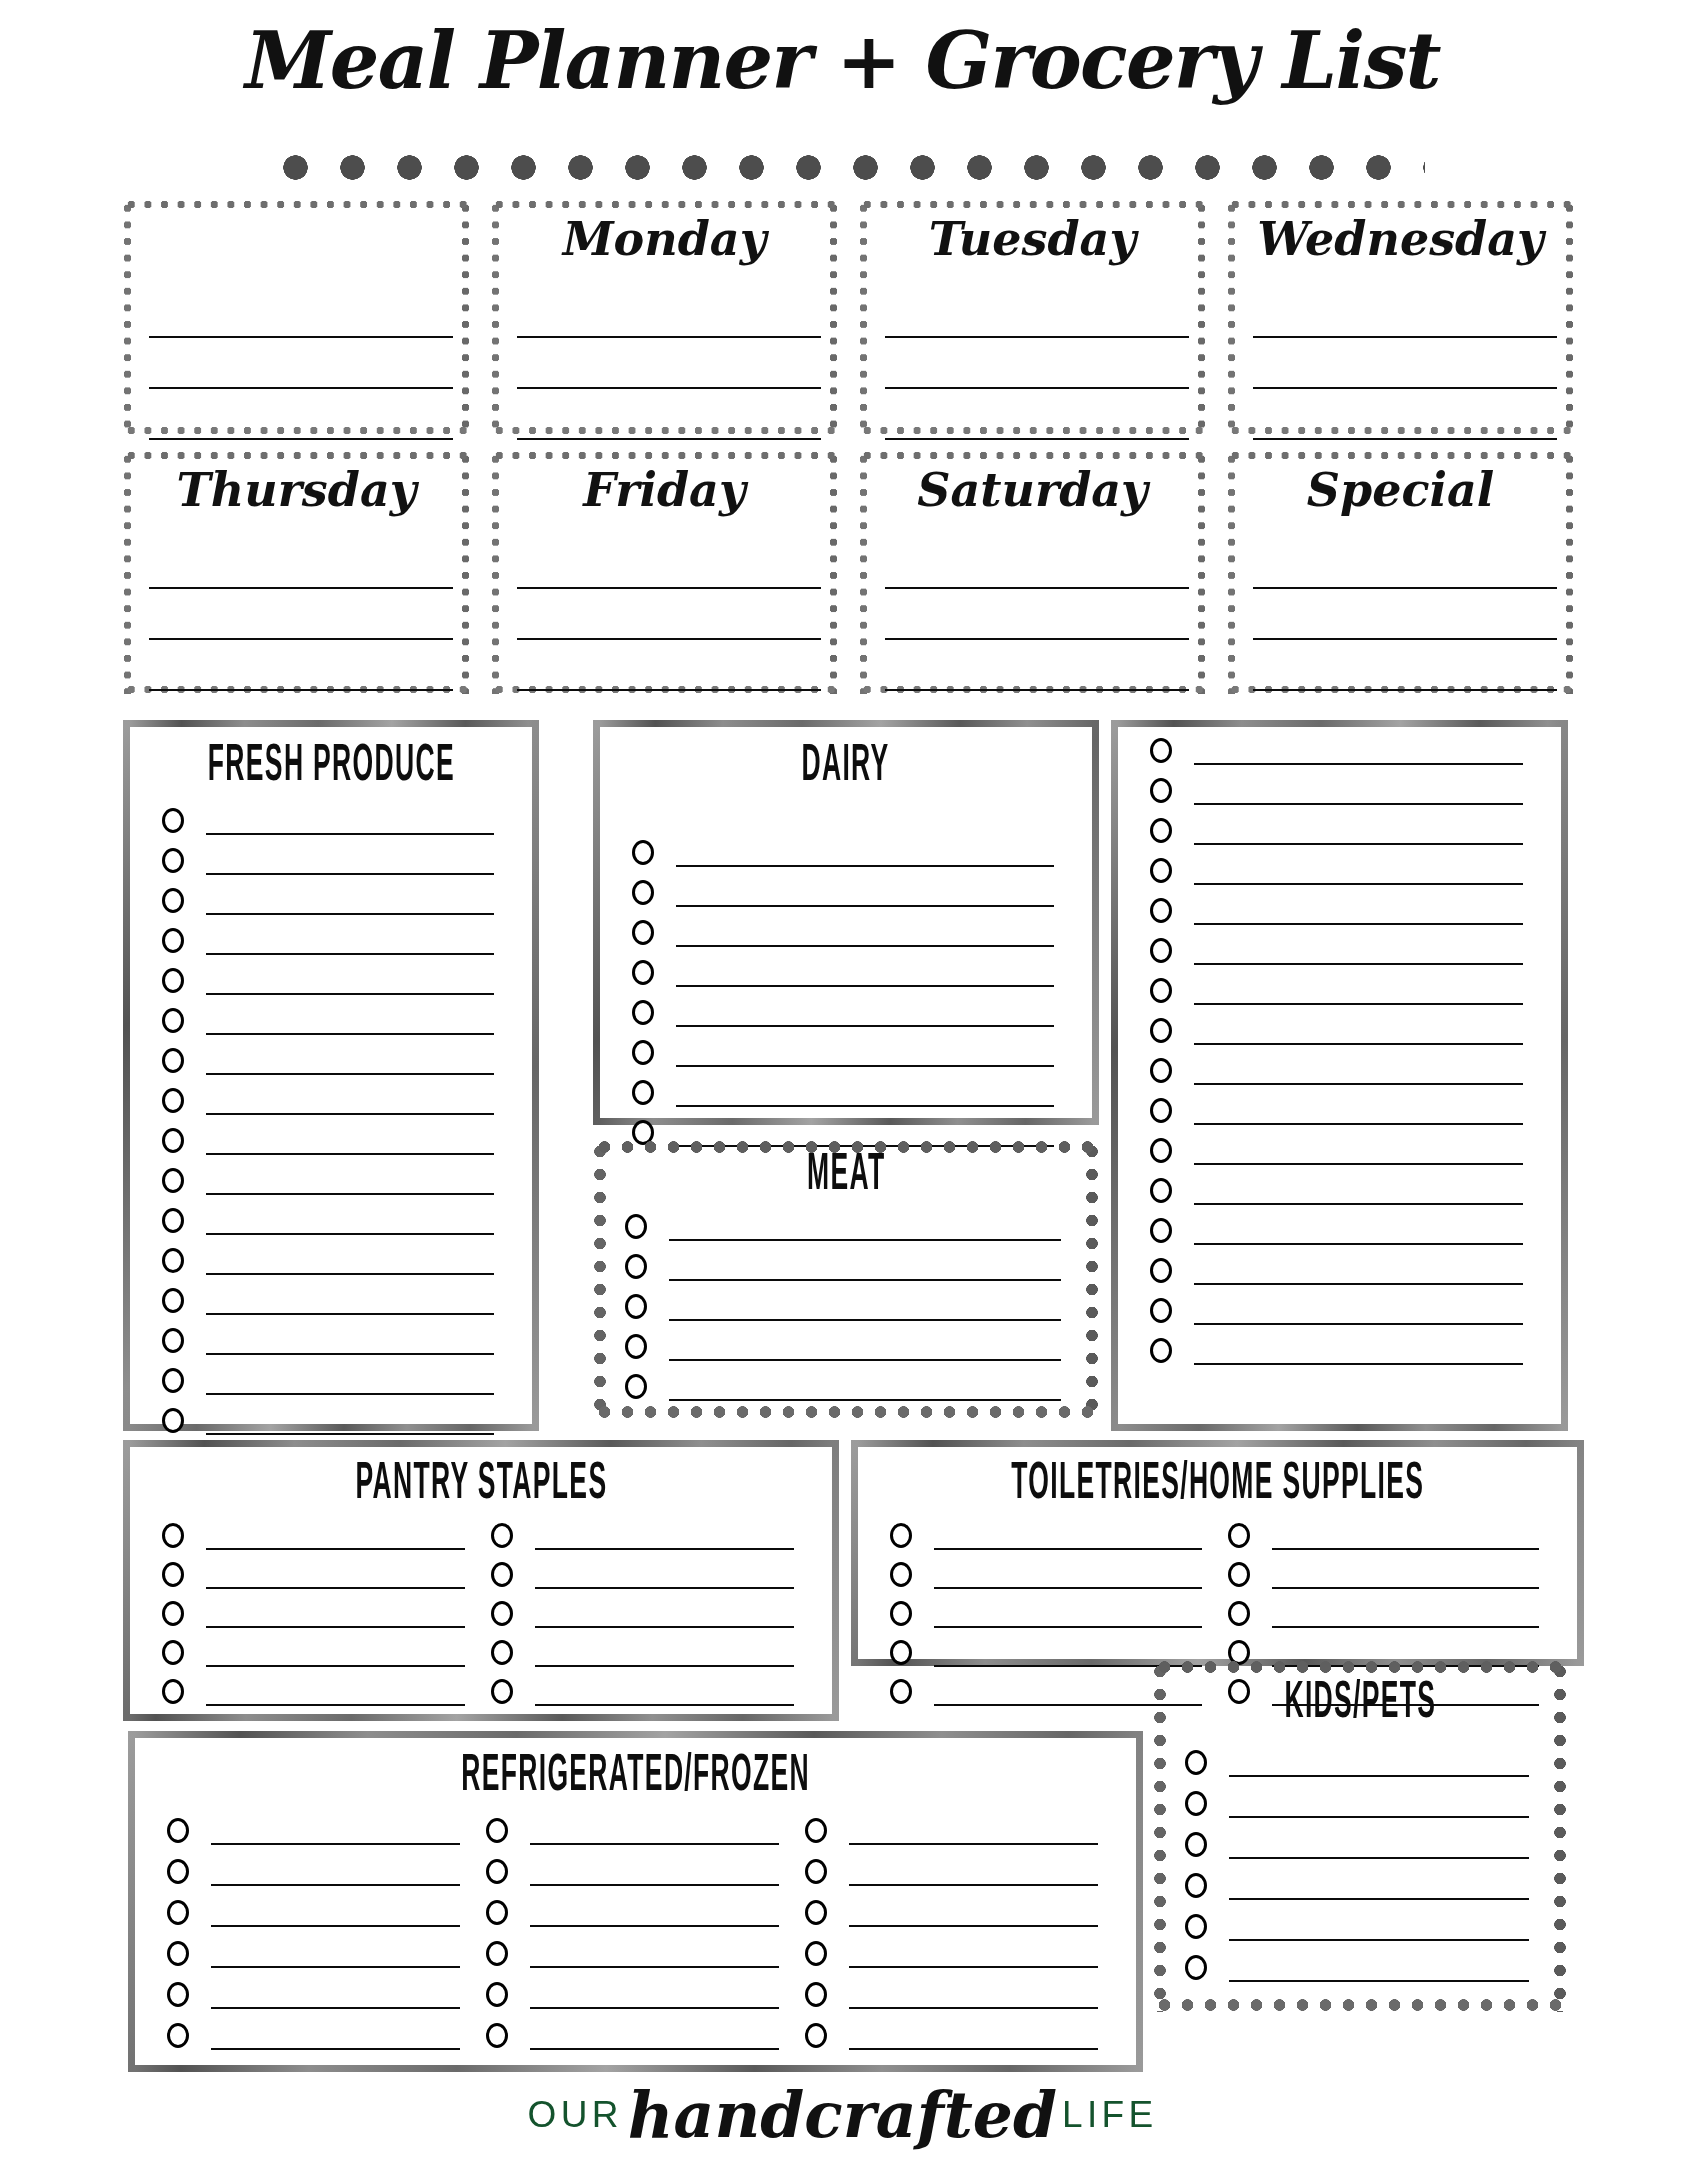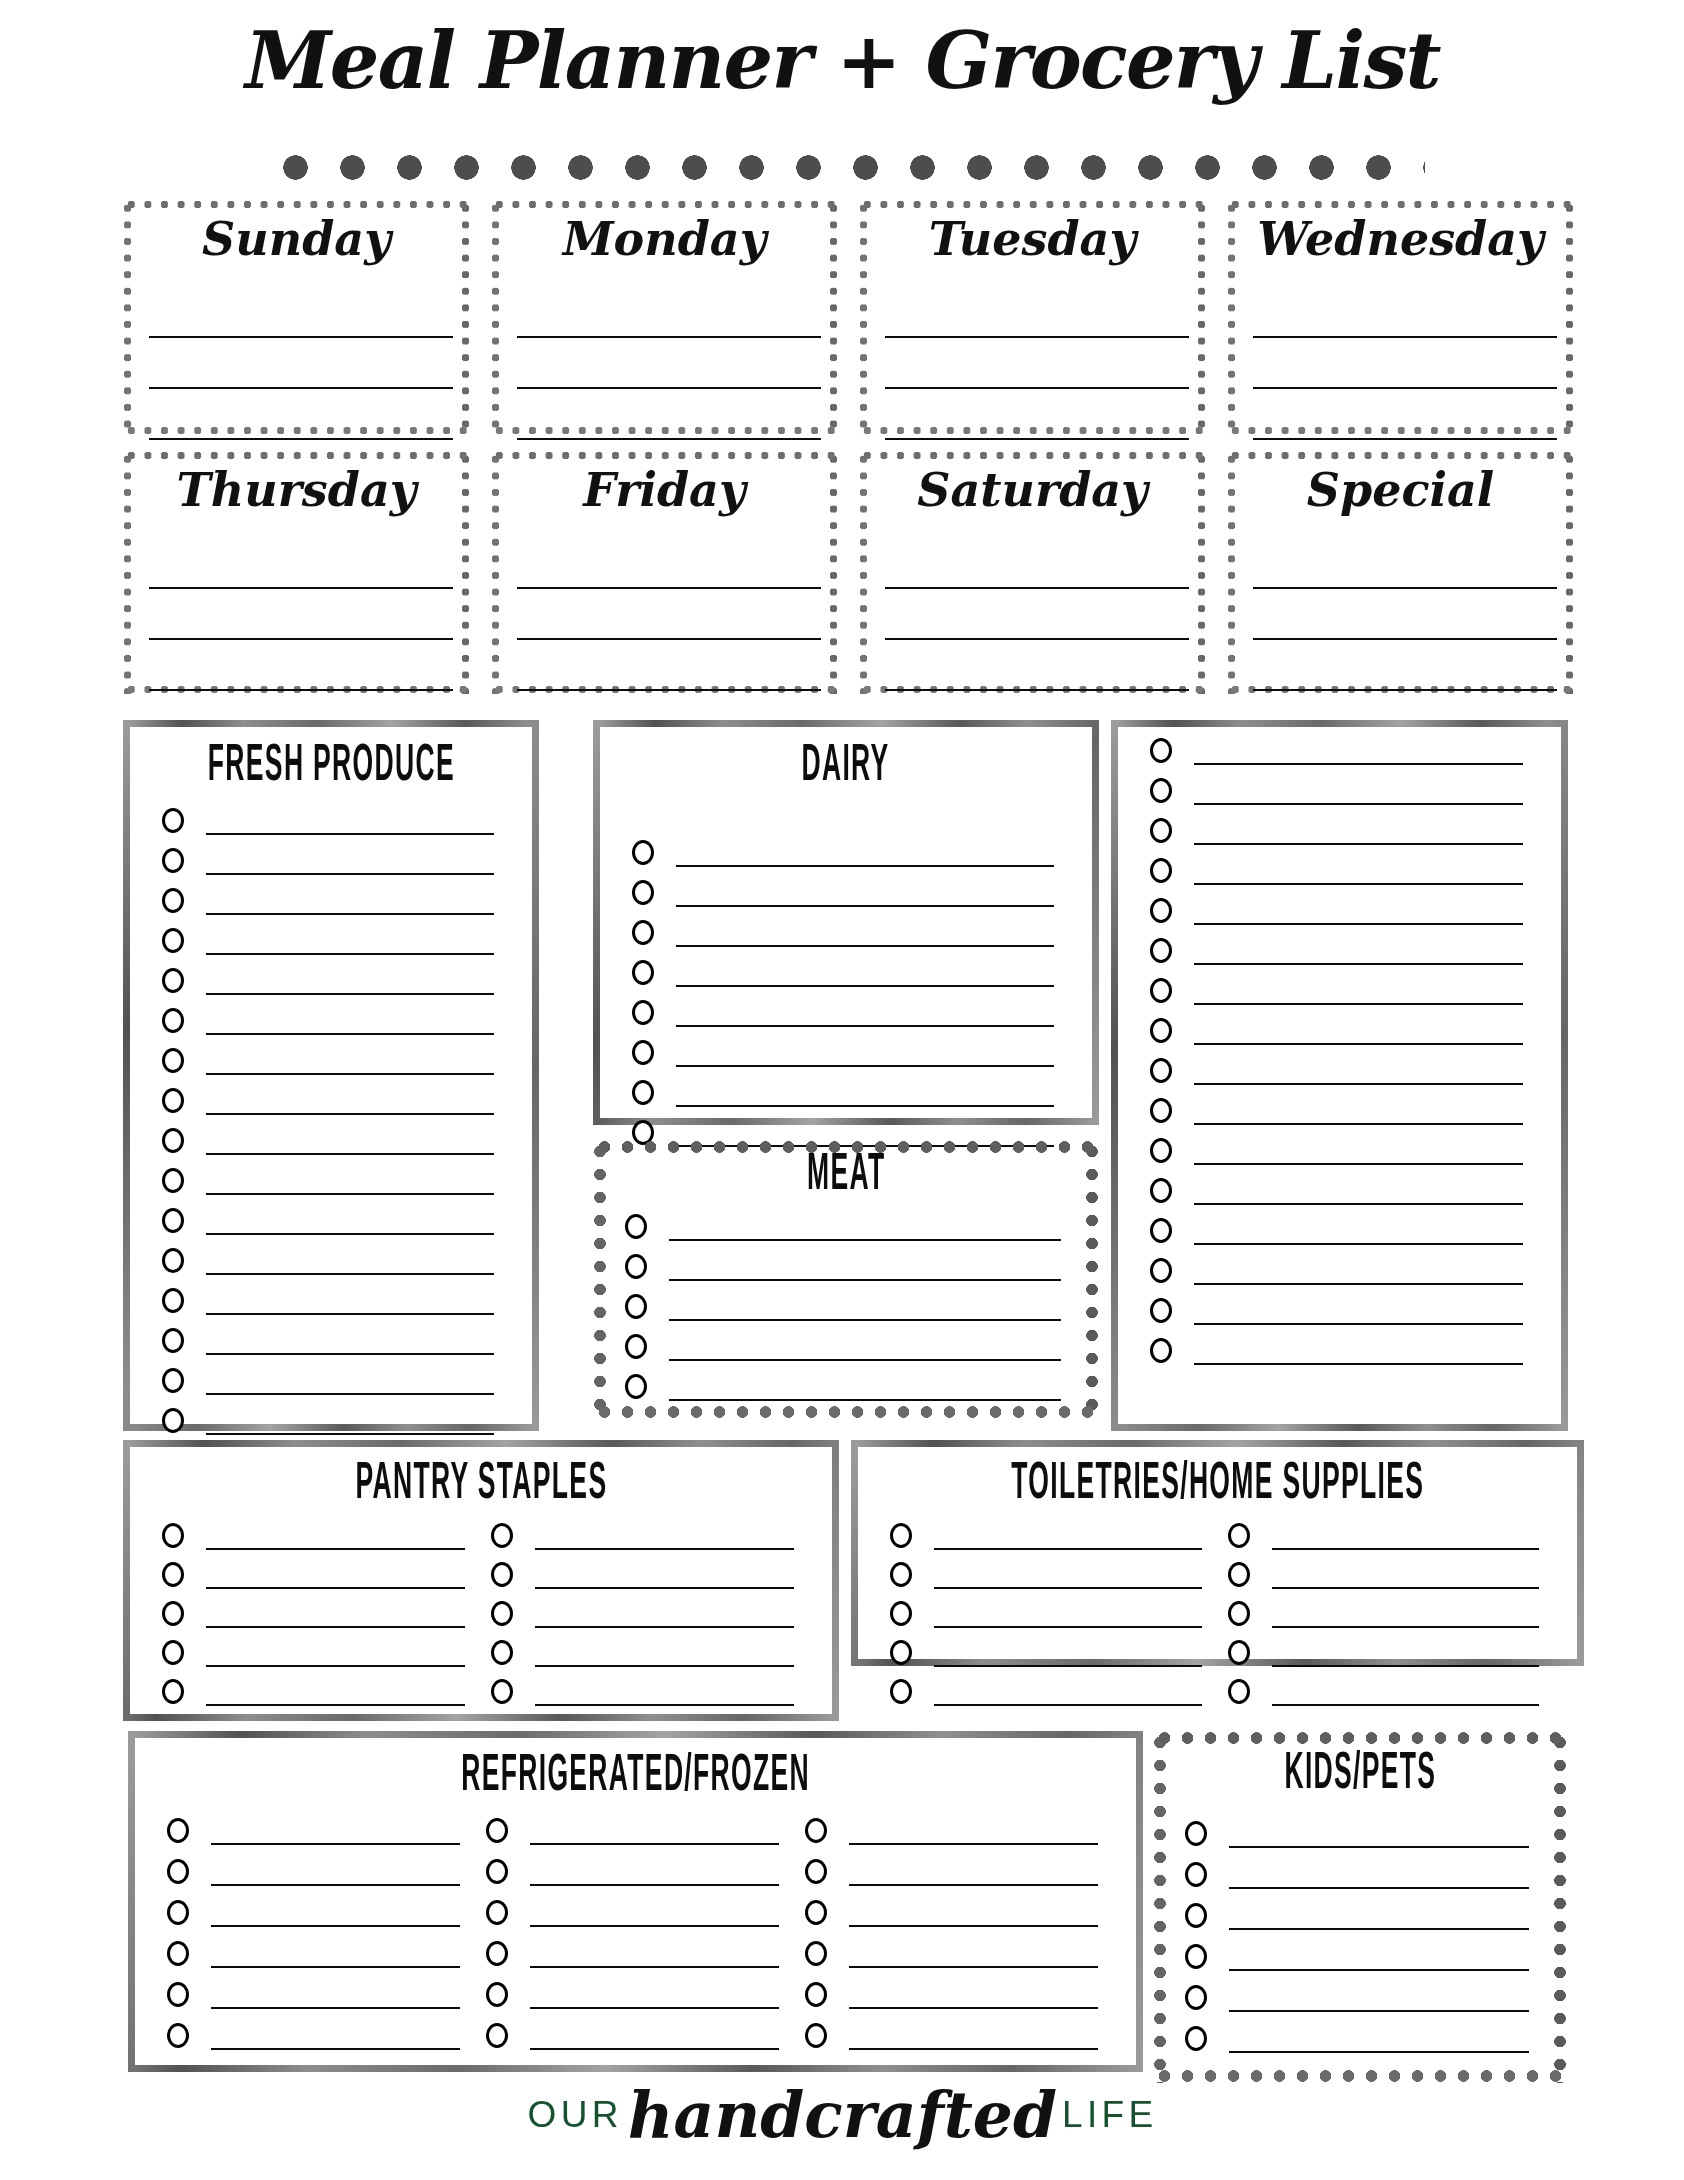--- a/index.html
+++ b/index.html
@@ -88,21 +88,20 @@
 </style>
 </head>
 <body>
 
 <div class="page">
 
   <div class="page-title script">Meal Planner + Grocery List</div>
   <div class="binder-dots"></div>
 
   <div class="dotted daybox" style="left:123px; top:200px; width:347px; height:235px;">
-    <div class="dayname script">Sunday</div>
     <div class="daylines">
         <div class="dline"></div>
         <div class="dline"></div>
         <div class="dline"></div>
       </div>
   </div>
   <div class="dotted daybox" style="left:491px; top:200px; width:347px; height:235px;">
     <div class="dayname script">Monday</div>
     <div class="daylines">
         <div class="dline"></div>
@@ -560,21 +559,21 @@
             <span class="wline"></span>
           </div>
           <div class="item">
             <span class="bullet"></span>
             <span class="wline"></span>
           </div>
         </div>
       </div>
   </div>
 
-  <div class="dotted big-dots sec" style="left:1153px; top:1731px; width:414px; height:352px; --th:78px; --rowh:41px; display:flex;text-align:right;">
+  <div class="dotted big-dots sec" style="left:1153px; top:1660px; width:414px; height:352px; --th:78px; --rowh:41px; display:flex;text-align:right;">
     <div class="sec-title">
         <span class="hand-caps">KIDS/PETS</span>
       </div>
     <div class="items">
         <div class="item-col">
           <div class="item">
             <span class="bullet"></span>
             <span class="wline"></span>
           </div>
           <div class="item">

